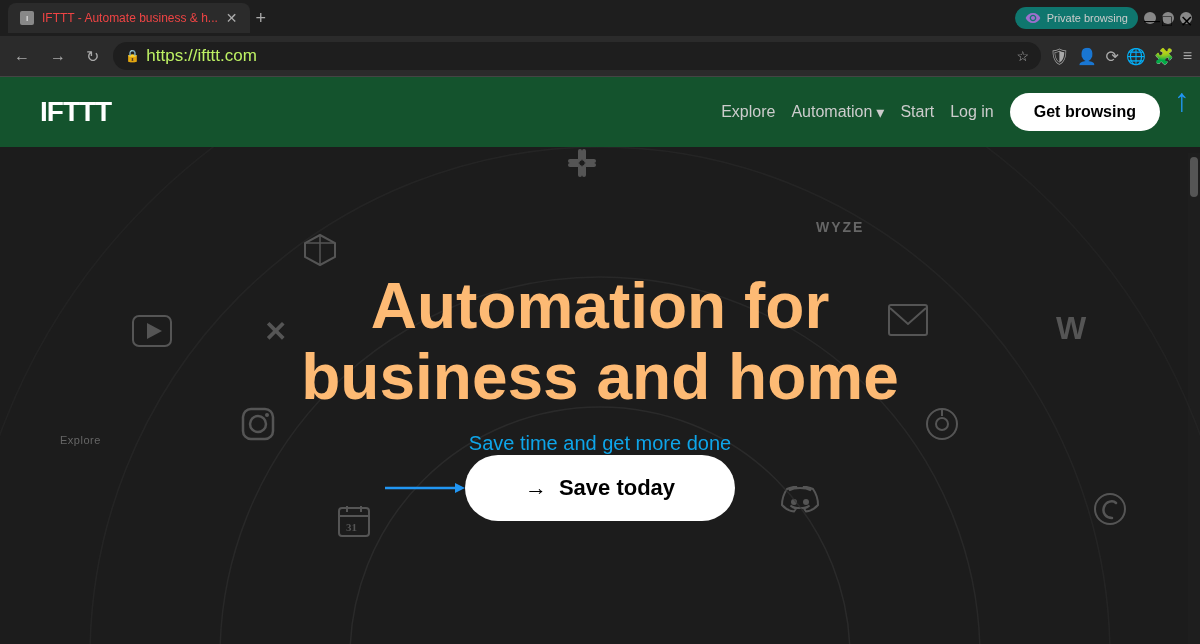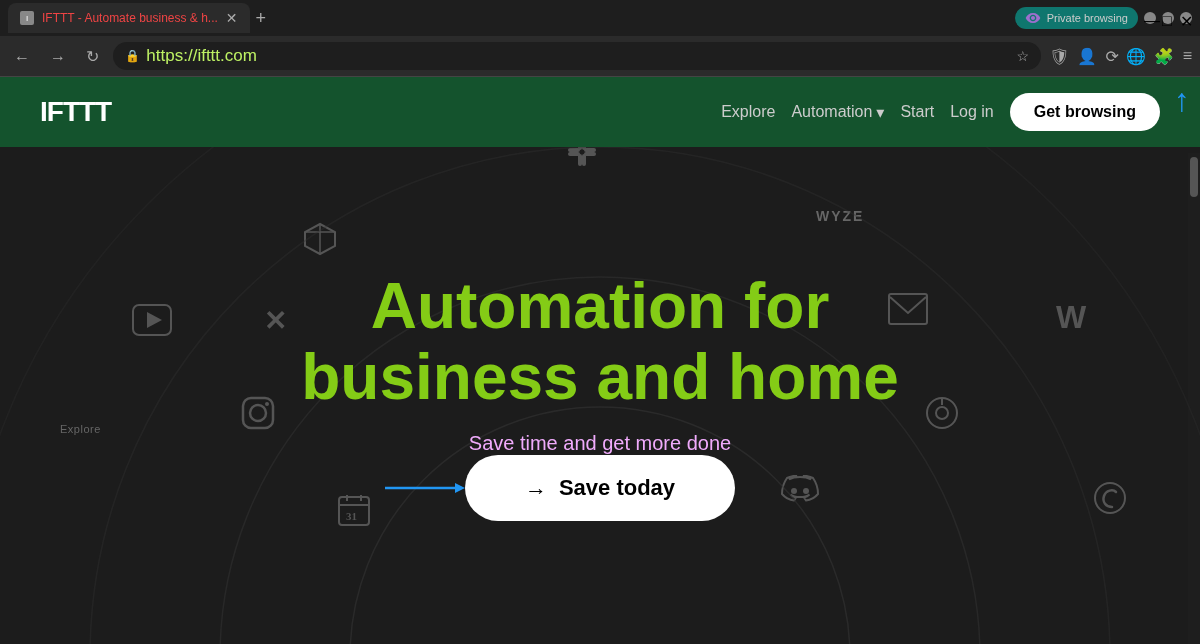--- a/index.html
+++ b/index.html
@@ -206,28 +206,28 @@
       flex-direction: column;
       align-items: center;
       justify-content: center;
       text-align: center;
       z-index: 5;
     }
 
     .hero-title {
       font-size: 64px;
       font-weight: 900;
-      color: #84cc16;
+      color: #fdba74;
       line-height: 1.1;
       max-width: 700px;
       margin-bottom: 20px;
     }
     .hero-subtitle {
       font-size: 20px;
-      color: #f0abfc;
+      color: #0ea5e9;
     }
     .hero-cta {
       background: white;
       color: black;
       border: none;
       border-radius: 40px;
       padding: 20px 60px;
       font-size: 22px;
       font-weight: 700;
       cursor: pointer;
@@ -256,20 +256,21 @@
     }
 
     
     .brand-icon {
       position: absolute;
       color: #555;
       font-size: 28px;
       display: flex;
       align-items: center;
       justify-content: center;
+      margin-top: 11px;
     }
 
     
     .browser-scrollbar {
       position: absolute;
       right: 0;
       top: 76px;
       width: 12px;
       height: calc(644px - 76px);
       background: #1e1e1e;

